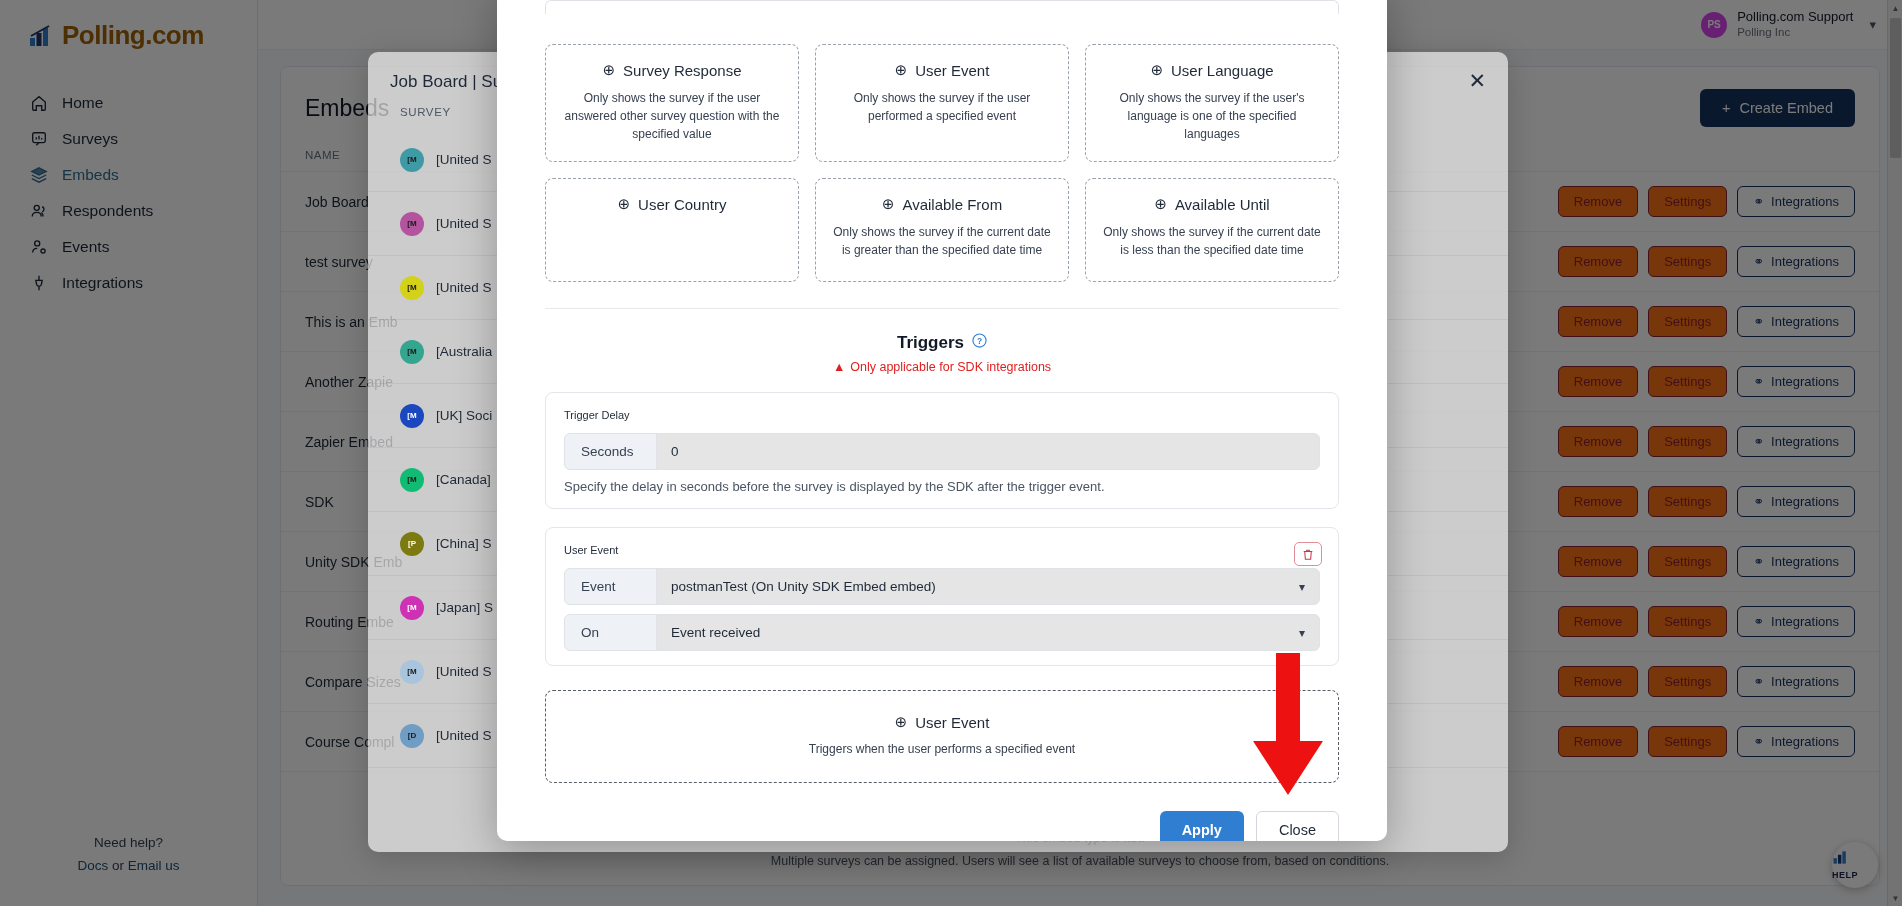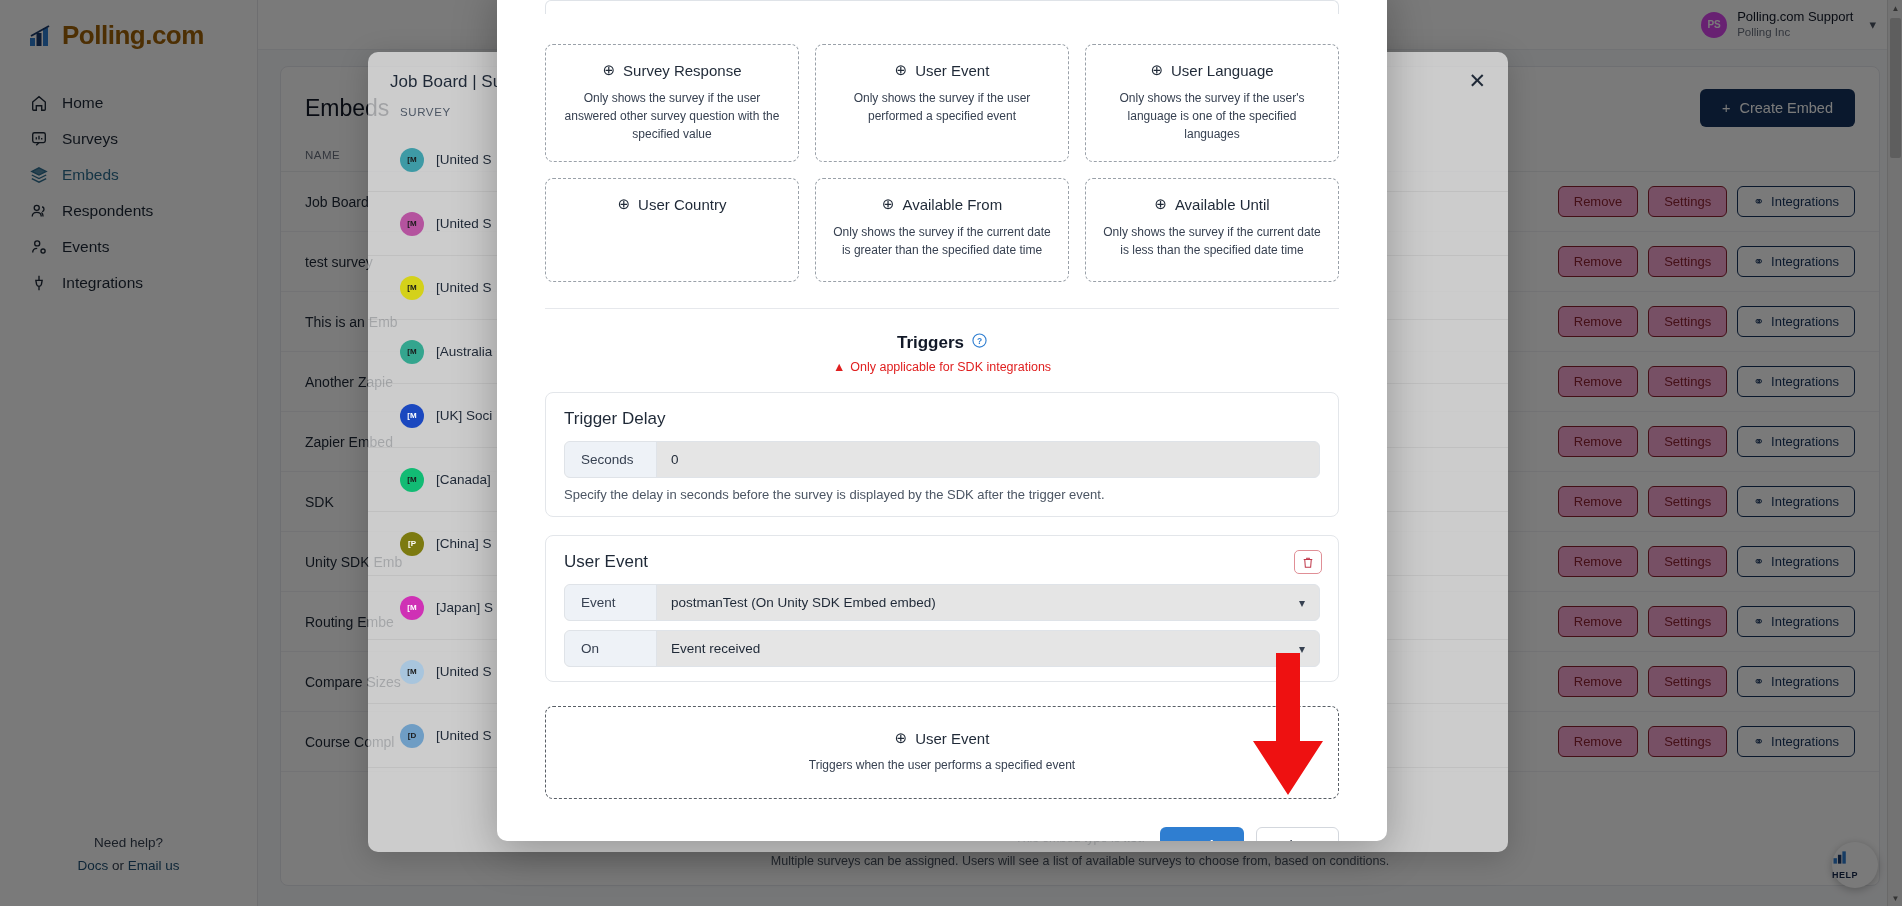--- a/index.html
+++ b/index.html
@@ -78,21 +78,21 @@
     font-size: 11.5px; letter-spacing: 0.5px; color: #6b7280;
     padding: 12px 24px 10px 24px; border-bottom: 1px solid #eceef1;
   }
   .embed-row {
     display: flex; align-items: center; justify-content: space-between;
     padding: 0 24px; height: 60px; border-bottom: 1px solid #f0f1f4;
     font-size: 14px; color: #1f2937;
   }
   .row-actions { display: flex; align-items: center; gap: 10px; }
   .btn-outline-red {
-    border: 1px solid #8f2230; color: #8f2230; background: #f9a8d4;
+    border: 1px solid #8f2230; color: #8f2230; background: #f97316;
     font-size: 13px; border-radius: 6px; padding: 7px 15px; cursor: pointer;
   }
   .btn-outline-dark {
     border: 1px solid #16345e; color: #16345e; background: #fff;
     font-size: 13px; border-radius: 6px; padding: 7px 15px; cursor: pointer;
     display: flex; align-items: center; gap: 7px;
   }
   .footer-note {
     position: absolute; left: 0; bottom: 0; width: 100%;
     text-align: center; font-size: 12.5px; color: #4b5563; line-height: 1.85;
@@ -195,21 +195,21 @@
   }
   .triggers-warn {
     margin-top: 7px; font-size: 12.5px; color: #e02020;
     display: flex; align-items: center; justify-content: center; gap: 5px;
   }
 
   .panel {
     border: 1px solid #e3e6ea; border-radius: 8px; margin-top: 18px;
     padding: 16px 18px 14px 18px; background: #fff; position: relative;
   }
-  .panel-label { font-size: 17px; color: #1f2937; margin-bottom: 12px; }
+  .panel-label { font-size: 11px; color: #1f2937; margin-bottom: 12px; }
   .field-row {
     display: flex; align-items: stretch; border: 1px solid #dfe3e8;
     border-radius: 6px; overflow: hidden; margin-bottom: 9px; background: #e5e5e5;
   }
   .field-row:last-child { margin-bottom: 0; }
   .field-key {
     background: #eef2f7; color: #374151; font-size: 13.5px;
     padding: 10px 16px; min-width: 92px; display: flex; align-items: center;
     border-right: 1px solid #dfe3e8;
   }

